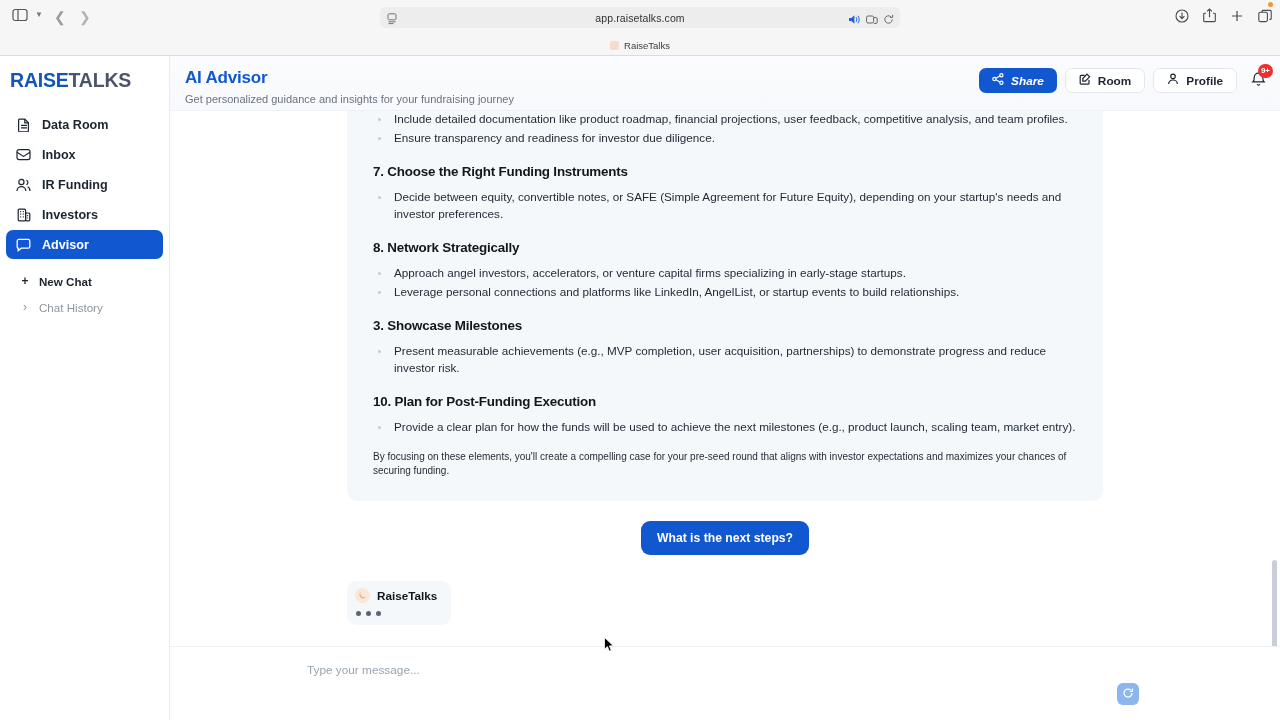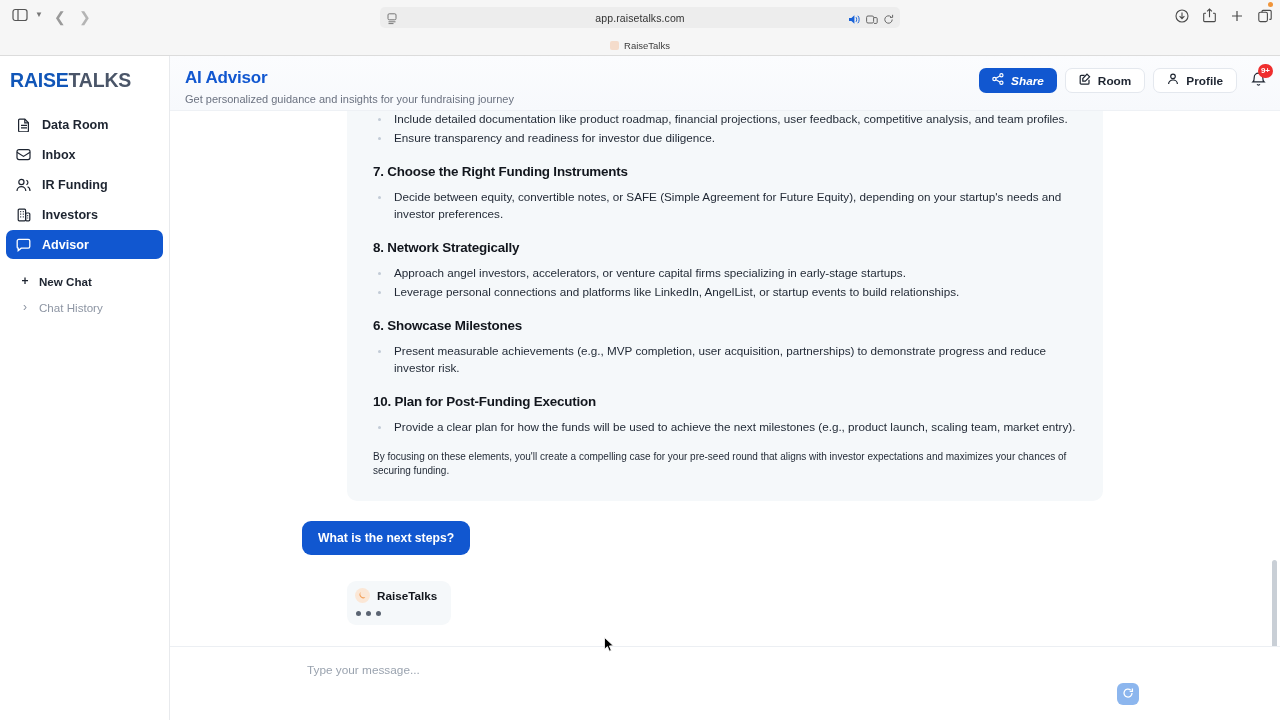--- a/index.html
+++ b/index.html
@@ -205,21 +205,21 @@
     width: 3px; height: 3px; border-radius: 50%;
     background: #c2cbd6;
   }
   .msg-closing {
     font-size: 10px; line-height: 1.45; color: #1f2733;
     margin-top: 14px;
   }
 
   .msg-user-row {
     width: 846px; margin: 20px auto 0 auto;
-    display: flex; justify-content: flex-start;
+    display: flex; justify-content: center;
   }
   #user-bubble {
     background: #1157d0; color: #ffffff;
     font-size: 12.2px; font-weight: 600;
     padding: 10px 16px; border-radius: 9px;
     max-width: 380px;
   }
 
   #typing-row {
     width: 756px; margin: 26px auto 0 auto;
@@ -505,21 +505,21 @@
           <ul>
             <li>Decide between equity, convertible notes, or SAFE (Simple Agreement for Future Equity), depending on your startup's needs and investor preferences.</li>
           </ul>
 
           <h3>8. Network Strategically</h3>
           <ul>
             <li>Approach angel investors, accelerators, or venture capital firms specializing in early-stage startups.</li>
             <li>Leverage personal connections and platforms like LinkedIn, AngelList, or startup events to build relationships.</li>
           </ul>
 
-          <h3>6. Showcase Milestones</h3>
+          <h3>3. Showcase Milestones</h3>
           <ul>
             <li>Present measurable achievements (e.g., MVP completion, user acquisition, partnerships) to demonstrate progress and reduce investor risk.</li>
           </ul>
 
           <h3>10. Plan for Post-Funding Execution</h3>
           <ul>
             <li>Provide a clear plan for how the funds will be used to achieve the next milestones (e.g., product launch, scaling team, market entry).</li>
           </ul>
 
           <p class="msg-closing">By focusing on these elements, you'll create a compelling case for your pre-seed round that aligns with investor expectations and maximizes your chances of securing funding.</p>

